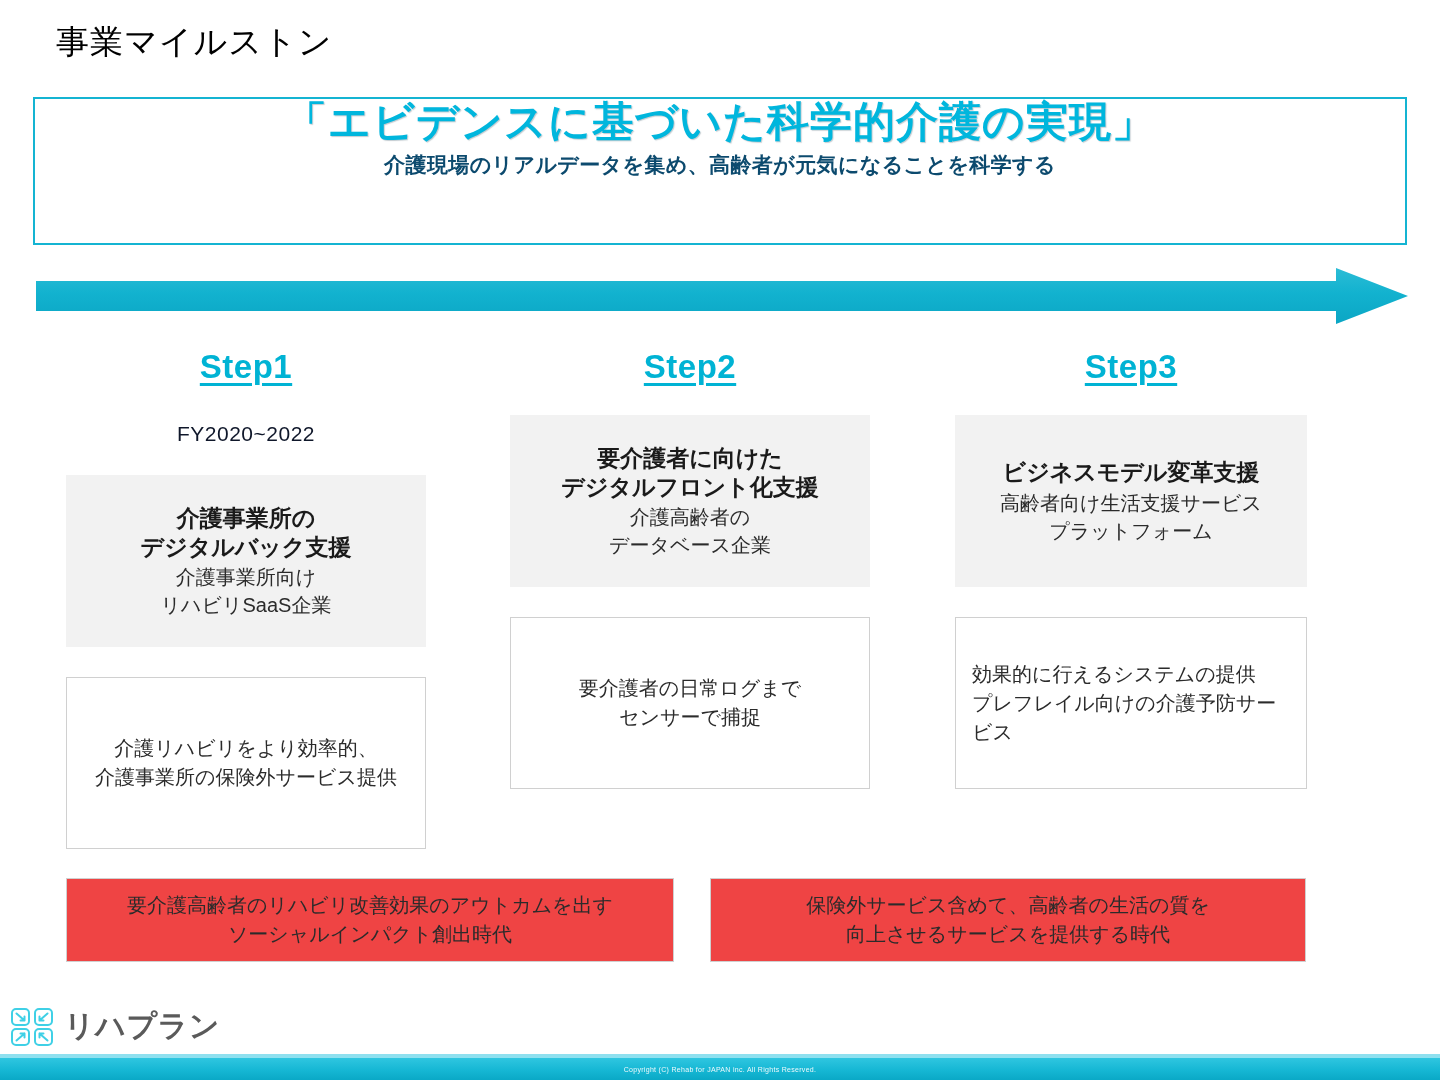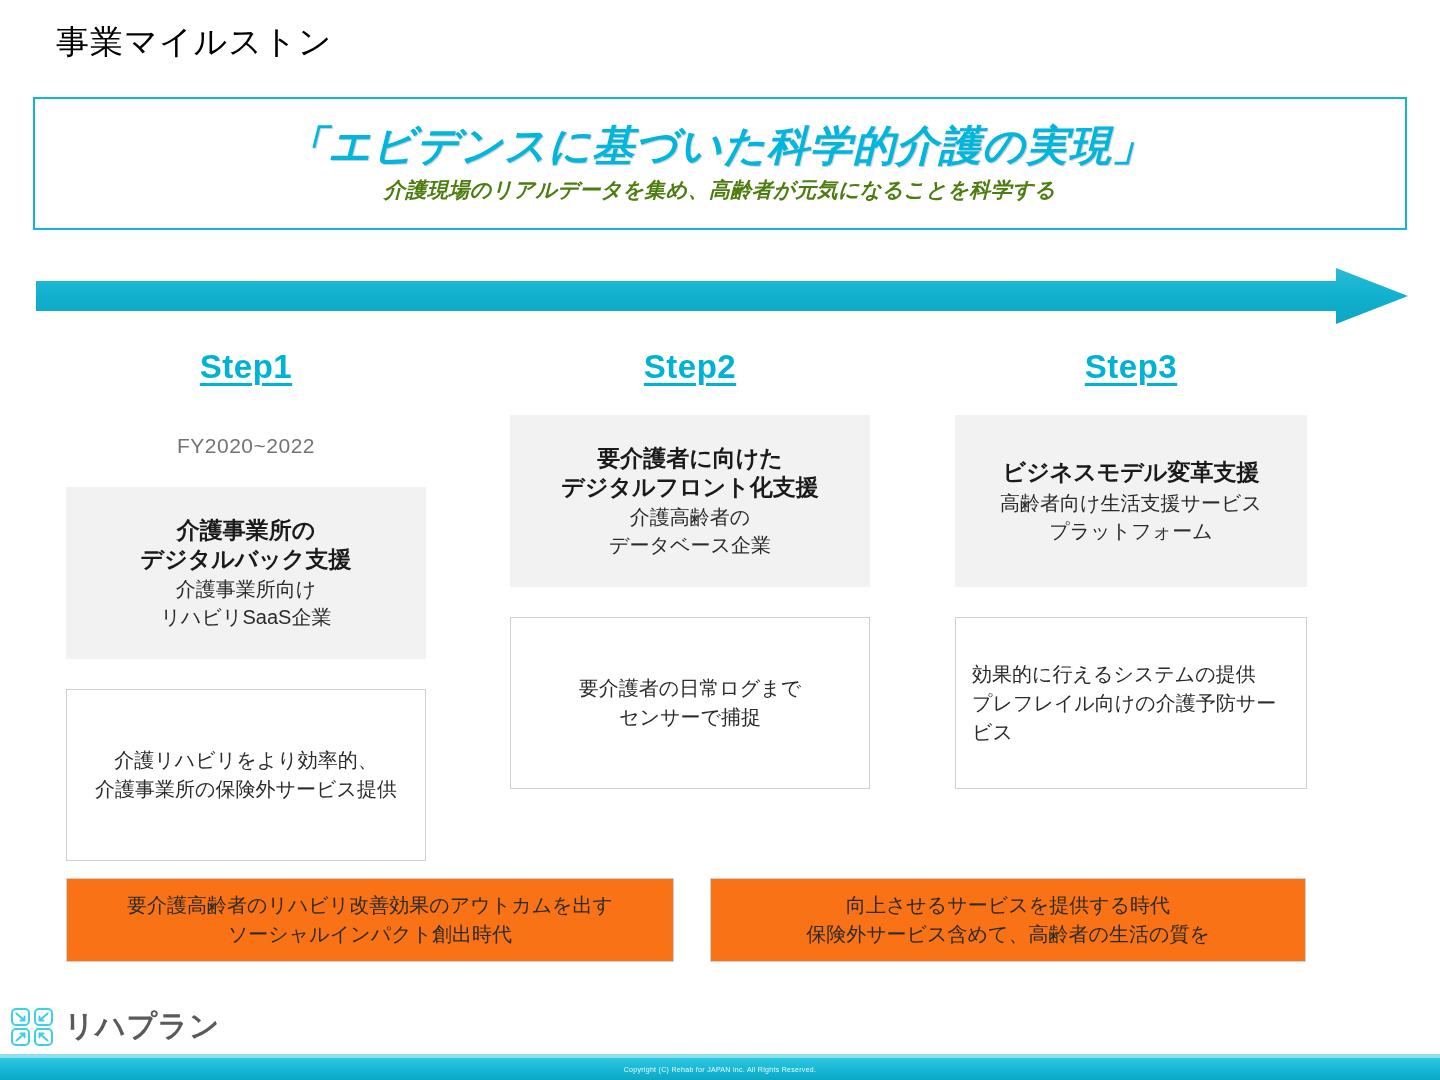--- a/index.html
+++ b/index.html
@@ -26,42 +26,41 @@
     letter-spacing: 1px;
     color: #000000;
   }
 
   
   .vision-box {
     position: absolute;
     left: 33px;
     top: 97px;
     width: 1374px;
-    height: 133px;
+    height: 148px;
     border: 2px solid #14b4d2;
     box-sizing: border-box;
     display: flex;
     flex-direction: column;
     align-items: center;
-    justify-content: center;
-    font-style: italic;
+    justify-content: flex-start;
   }
   .vision-headline {
     font-size: 42px;
     font-weight: bold;
     color: #00b6dd;
     letter-spacing: 1px;
     text-shadow: 1px 1px 1px rgba(120,140,150,0.45);
     line-height: 1.1;
   }
   .vision-sub {
     margin-top: 6px;
     font-size: 21px;
     font-weight: bold;
-    color: #4d7c0f;
+    color: #0c4a6e;
     letter-spacing: 0.4px;
   }
 
   
   .arrow-wrap {
     position: absolute;
     left: 36px;
     top: 268px;
     width: 1372px;
     height: 56px;
@@ -81,24 +80,24 @@
     text-align: center;
     font-size: 33px;
     font-weight: bold;
     color: #00b3d4;
     text-decoration: underline;
     text-underline-offset: 5px;
     text-decoration-thickness: 3px;
     letter-spacing: 0.5px;
   }
   .step-years {
-    margin-top: 48px;
+    margin-top: 36px;
     text-align: center;
     font-size: 21px;
-    color: #737373;
+    color: #0f172a;
     letter-spacing: 0.5px;
   }
 
   
   .gray-card {
     margin-top: 29px;
     background: #f2f2f2;
     height: 172px;
     display: flex;
     flex-direction: column;
@@ -142,21 +141,21 @@
     justify-content: flex-start;
     padding: 0 16px;
   }
 
   
   .era-box {
     position: absolute;
     top: 878px;
     height: 84px;
     border: 1px solid #d0d0d0;
-    background: #f97316;
+    background: #ef4444;
     box-sizing: border-box;
     display: flex;
     align-items: center;
     justify-content: center;
     text-align: center;
     font-size: 20px;
     color: #2b2b2b;
     line-height: 1.45;
   }
   .era-1 { left: 66px;  width: 608px; }
@@ -279,22 +278,22 @@
 </div>
 
 <div class="era-box era-1">
   <div>
     <div>要介護高齢者のリハビリ改善効果のアウトカムを出す</div>
     <div>ソーシャルインパクト創出時代</div>
   </div>
 </div>
 <div class="era-box era-2">
   <div>
+    <div>保険外サービス含めて、高齢者の生活の質を</div>
     <div>向上させるサービスを提供する時代</div>
-    <div>保険外サービス含めて、高齢者の生活の質を</div>
   </div>
 </div>
 
 <div class="footer-logo">
   <span class="logo-mark">
     <svg width="44" height="40" viewBox="0 0 44 40" xmlns="http://www.w3.org/2000/svg" aria-hidden="true">
       <g fill="none" stroke="#3fd0e6" stroke-width="2" stroke-linecap="round" stroke-linejoin="round">
         <rect x="2" y="2" width="17" height="16" rx="4"></rect>
         <rect x="25" y="2" width="17" height="16" rx="4"></rect>
         <rect x="2" y="22" width="17" height="16" rx="4"></rect>

